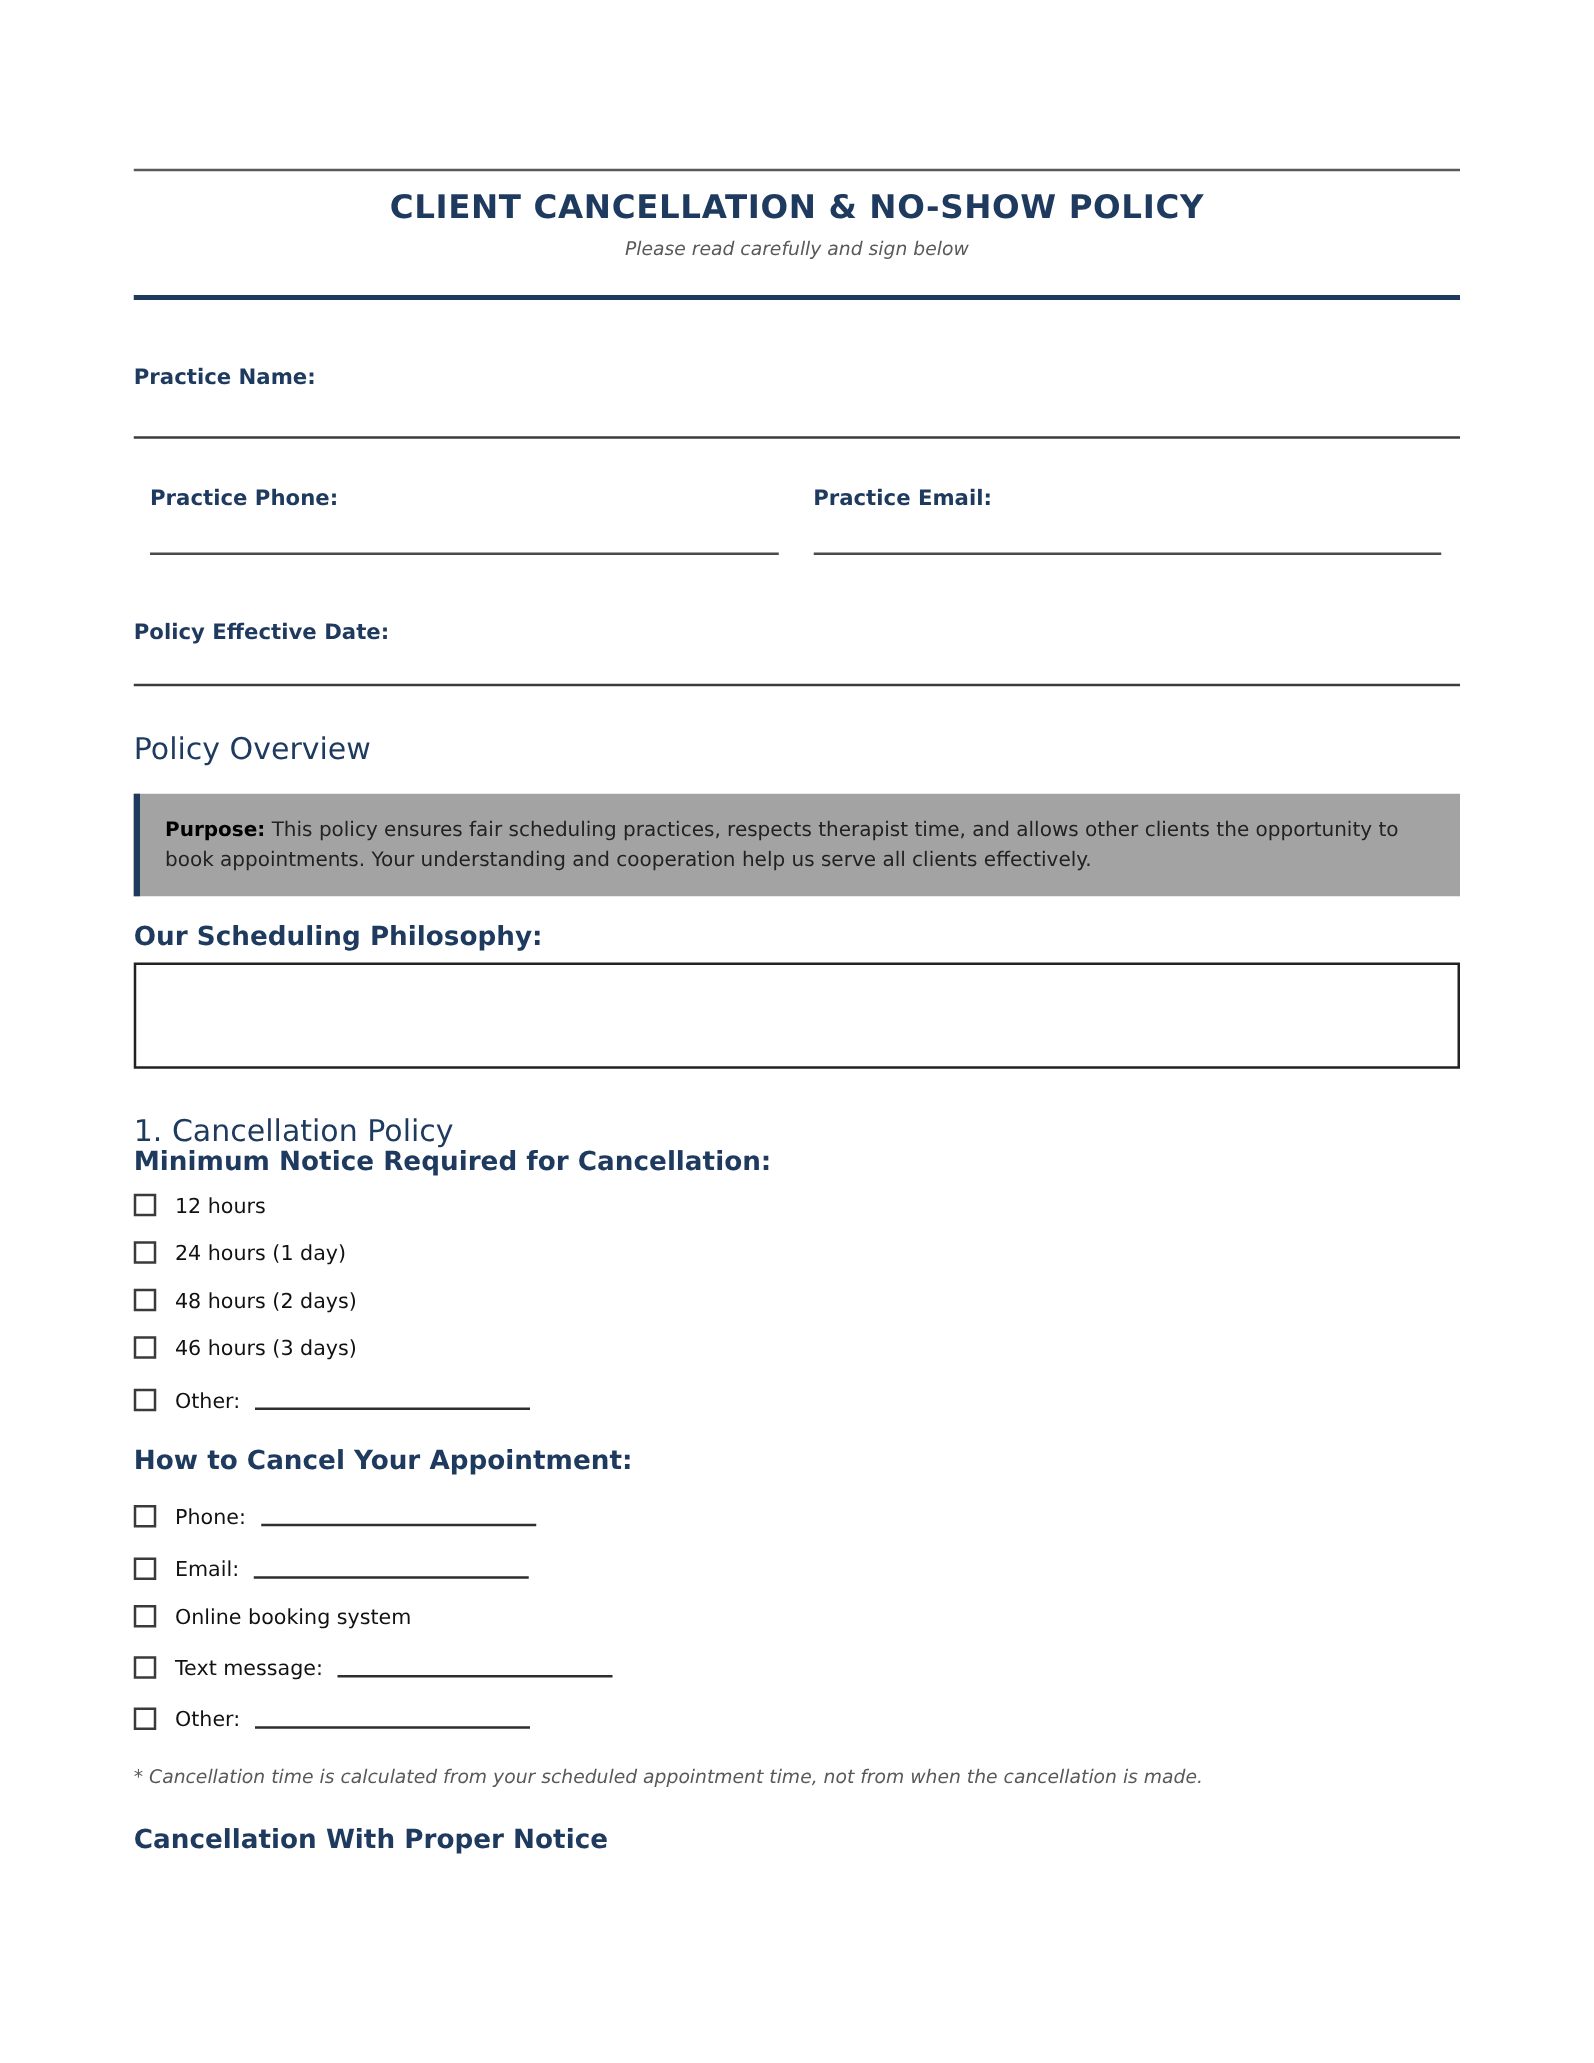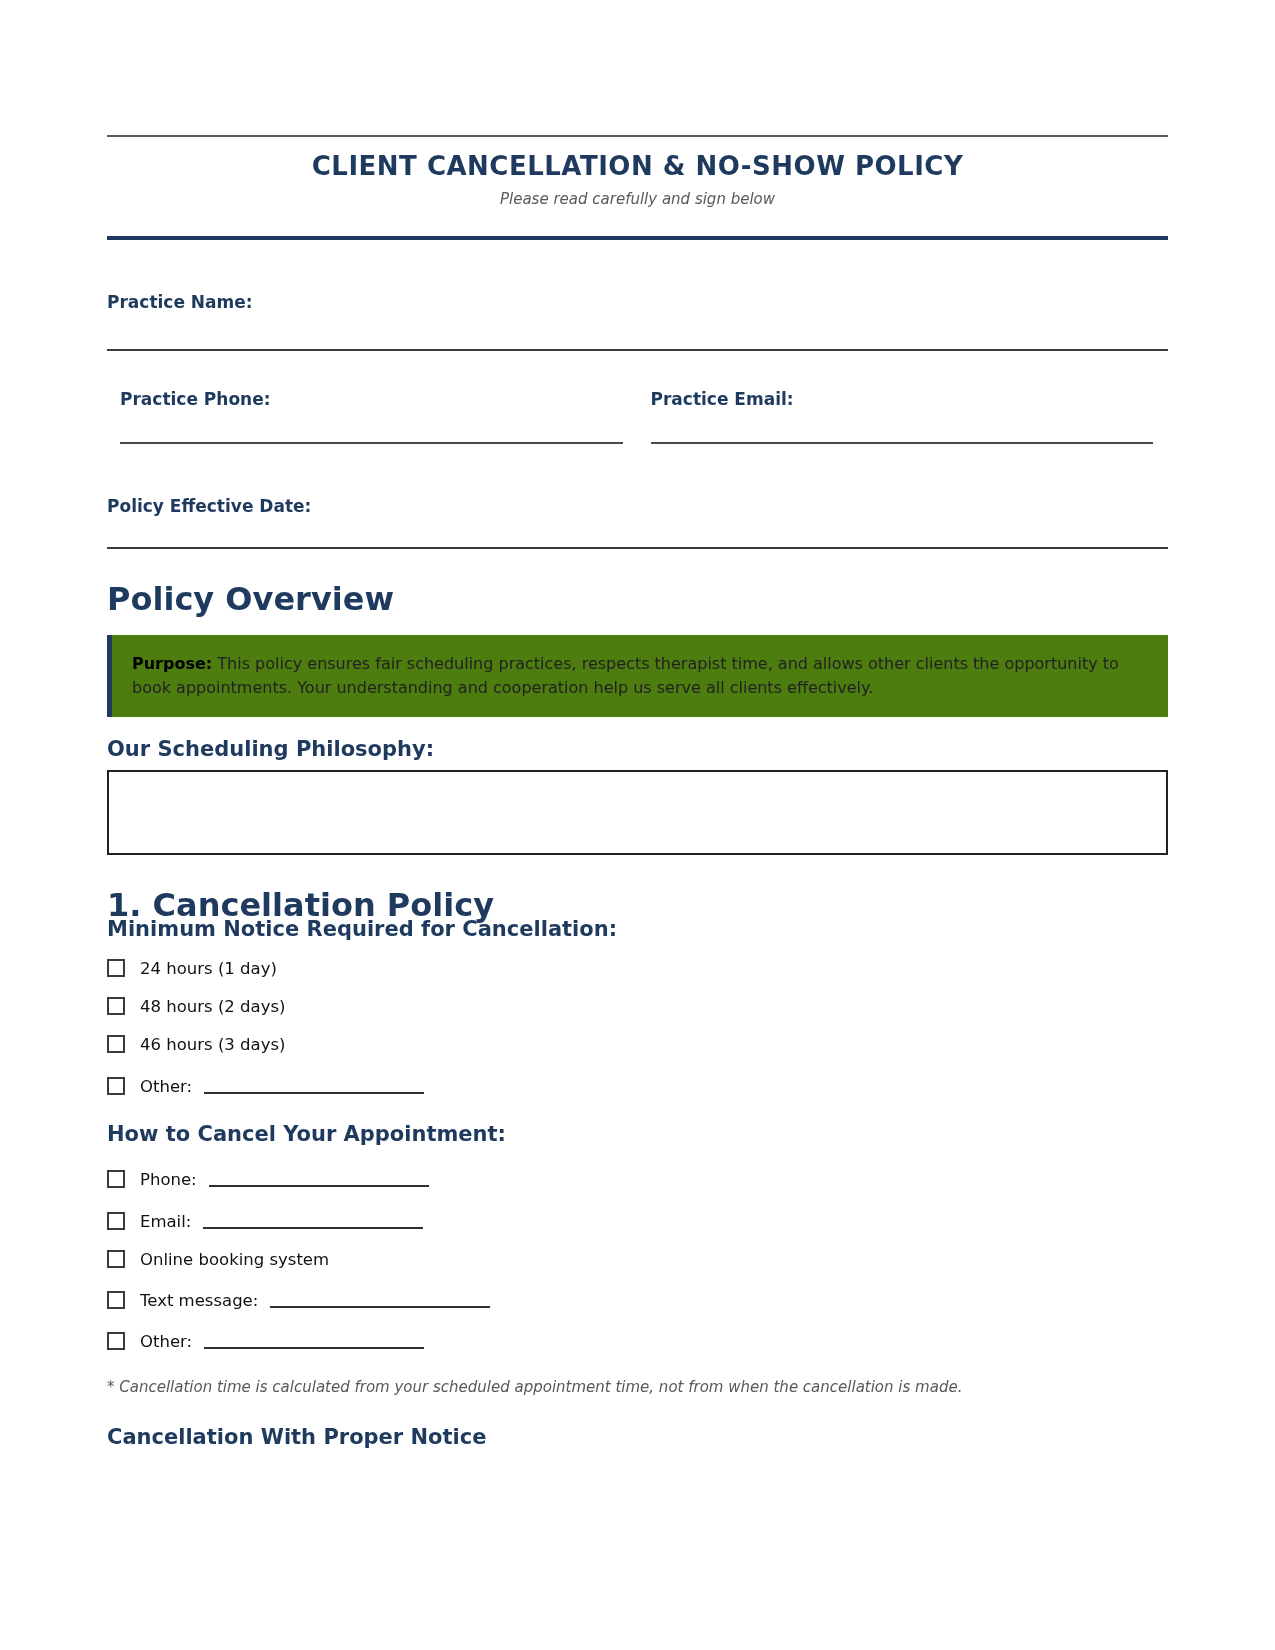--- a/index.html
+++ b/index.html
@@ -64,28 +64,28 @@
   }
   .col { flex: 1 1 0; }
   .col .line {
     margin-top: 32px;
     border-top: 2px solid #4a4a4a;
   }
   .lbl-date { margin-top: 52px; }
   .rule-after-date { margin-top: 30px; }
   .section-heading {
     margin-top: 36px;
-    font-size: 32px;
+    font-size: 24px;
     line-height: 28px;
-    font-weight: bold;
+    font-weight: normal;
     color: #1f3a5f;
   }
   .callout {
     margin-top: 22px;
-    background: #4d7c0f;
+    background: #a3a3a3;
     border-left: 5px solid #1f3a5f;
     padding: 17px 22px 17px 20px;
     font-size: 16px;
     line-height: 24px;
     color: #222222;
     box-sizing: border-box;
   }
   .callout b { color: #000000; }
   .sub-heading {
     font-size: 21px;
@@ -176,20 +176,24 @@
     <b>Purpose:</b><span> This policy ensures fair scheduling practices, respects therapist time, and allows other clients the opportunity to book appointments. Your understanding and cooperation help us serve all clients effectively.</span>
   </div>
 
   <div class="sub-heading lbl-philosophy">Our Scheduling Philosophy:</div>
   <div class="philosophy-box"></div>
 
   <div class="section-heading h-cancel-policy">1. Cancellation Policy</div>
 
   <div class="sub-heading h-min-notice">Minimum Notice Required for Cancellation:</div>
 
+  <div class="cb-row mt14">
+    <span class="box"></span>
+    <span>12 hours</span>
+  </div>
   <div class="cb-row mt18">
     <span class="box"></span>
     <span>24 hours (1 day)</span>
   </div>
   <div class="cb-row mt18">
     <span class="box"></span>
     <span>48 hours (2 days)</span>
   </div>
   <div class="cb-row mt18">
     <span class="box"></span>

